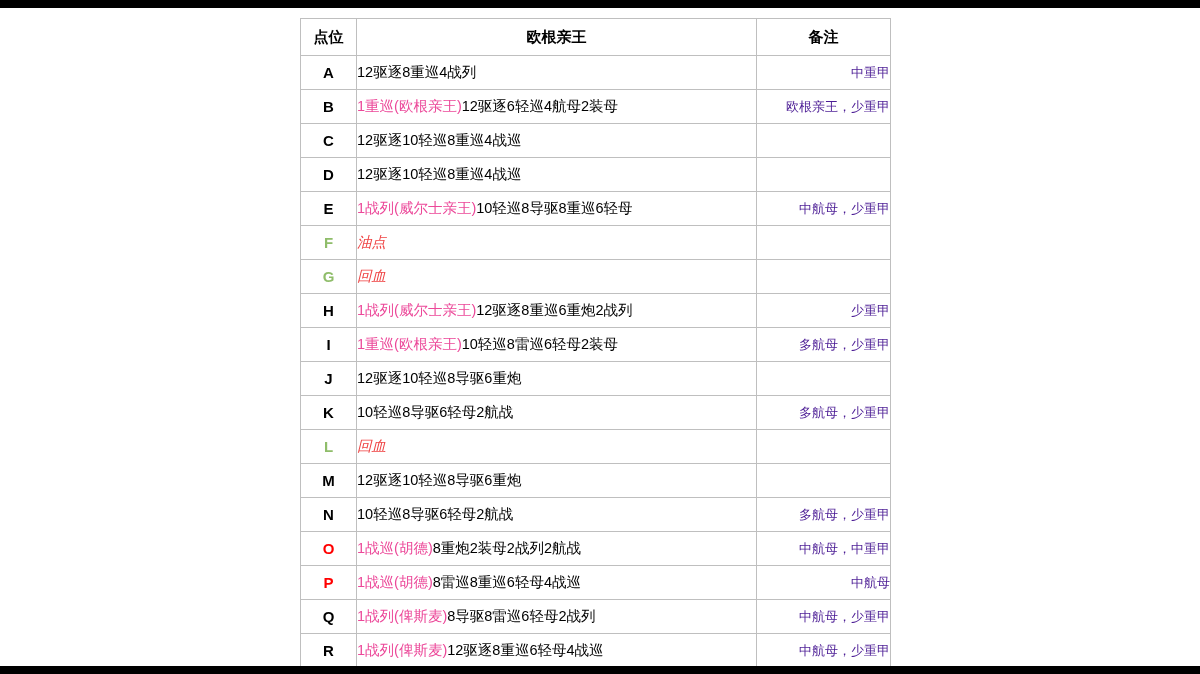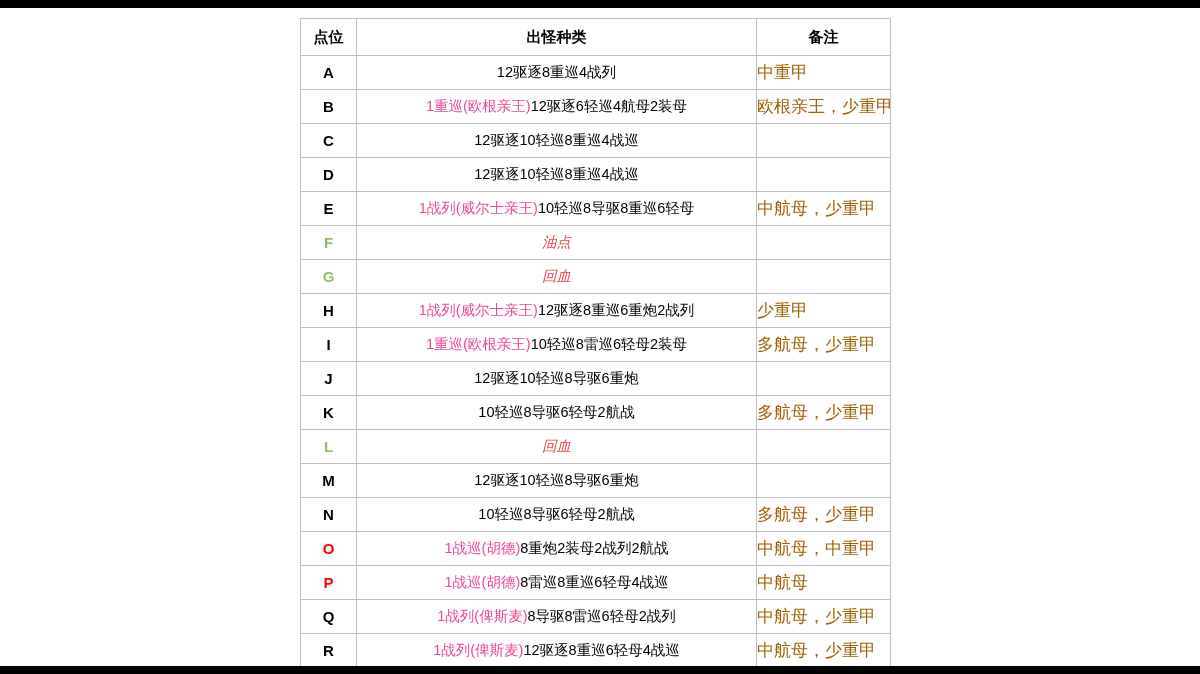--- a/index.html
+++ b/index.html
@@ -53,34 +53,34 @@
     height: 33px;
     text-align: center;
     font-weight: bold;
     font-size: 15px;
     color: #000000;
   }
   .cell-point.green { color: #8fbd6a; }
   .cell-point.red { color: #ff0000; }
   .cell-kind {
     height: 33px;
-    text-align: center;
+    text-align: left;
     padding-left: 7px;
     font-size: 14.5px;
     color: #000000;
     white-space: nowrap;
     overflow: hidden;
   }
   .cell-kind .red { color: #ec4899; }
   .cell-kind .green { color: #ef4444; font-style: italic; }
   .cell-note {
     height: 33px;
-    text-align: left;
-    font-size: 17px;
-    color: #a16207;
+    text-align: right;
+    font-size: 13px;
+    color: #4c1d95;
     white-space: nowrap;
   }
   .bar {
     position: absolute;
     left: 0;
     width: 1200px;
     height: 8px;
     background: #000000;
   }
   .bar.top { top: 0; }
@@ -95,21 +95,21 @@
   <div class="table-wrap">
     <table class="data">
       <colgroup>
         <col class="c-point">
         <col class="c-kind">
         <col class="c-note">
       </colgroup>
       <thead>
         <tr>
           <th class="hdr-cell">点位</th>
-          <th class="hdr-cell">出怪种类</th>
+          <th class="hdr-cell">欧根亲王</th>
           <th class="hdr-cell">备注</th>
         </tr>
       </thead>
       <tbody>
           <tr>
             <td class="cell-point">A</td>
             <td class="cell-kind"><span class="">12驱逐8重巡4战列</span></td>
             <td class="cell-note">中重甲</td>
           </tr>
           <tr>

